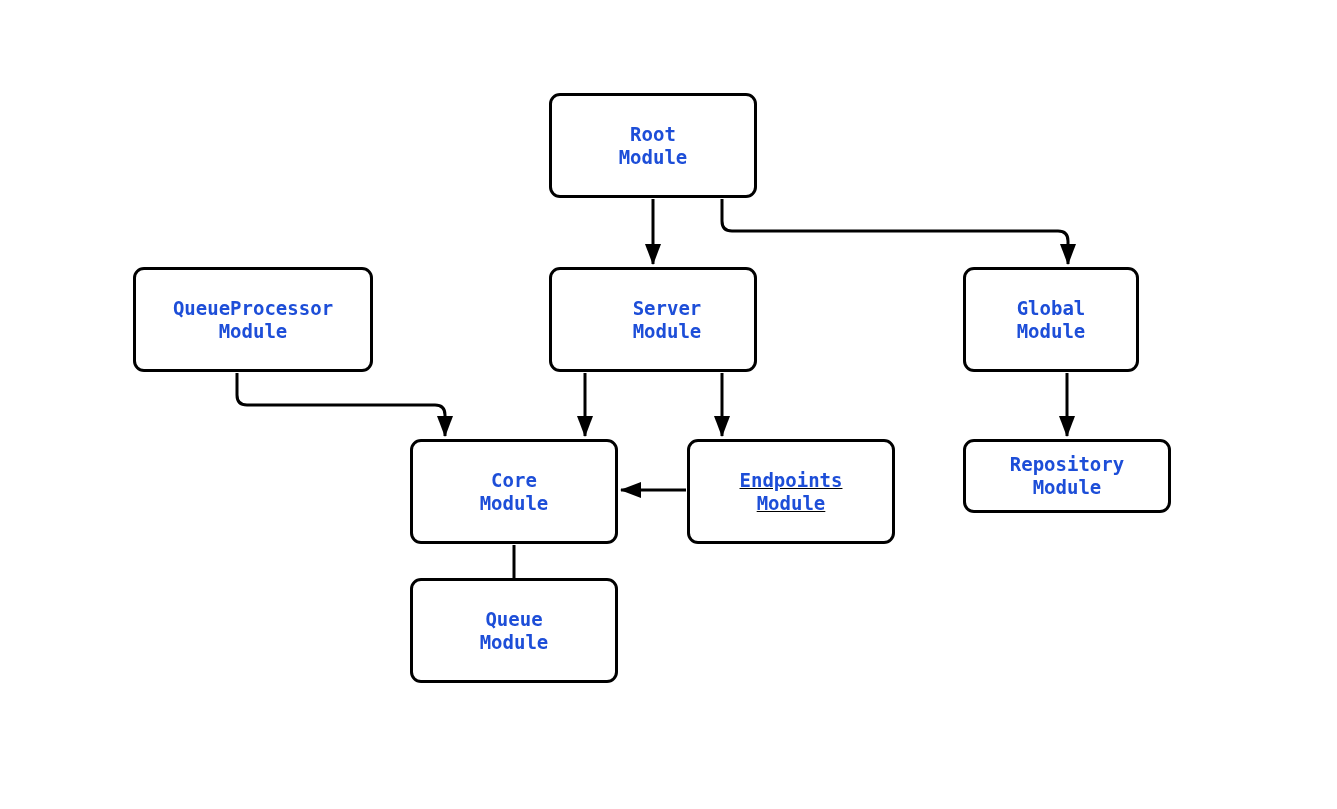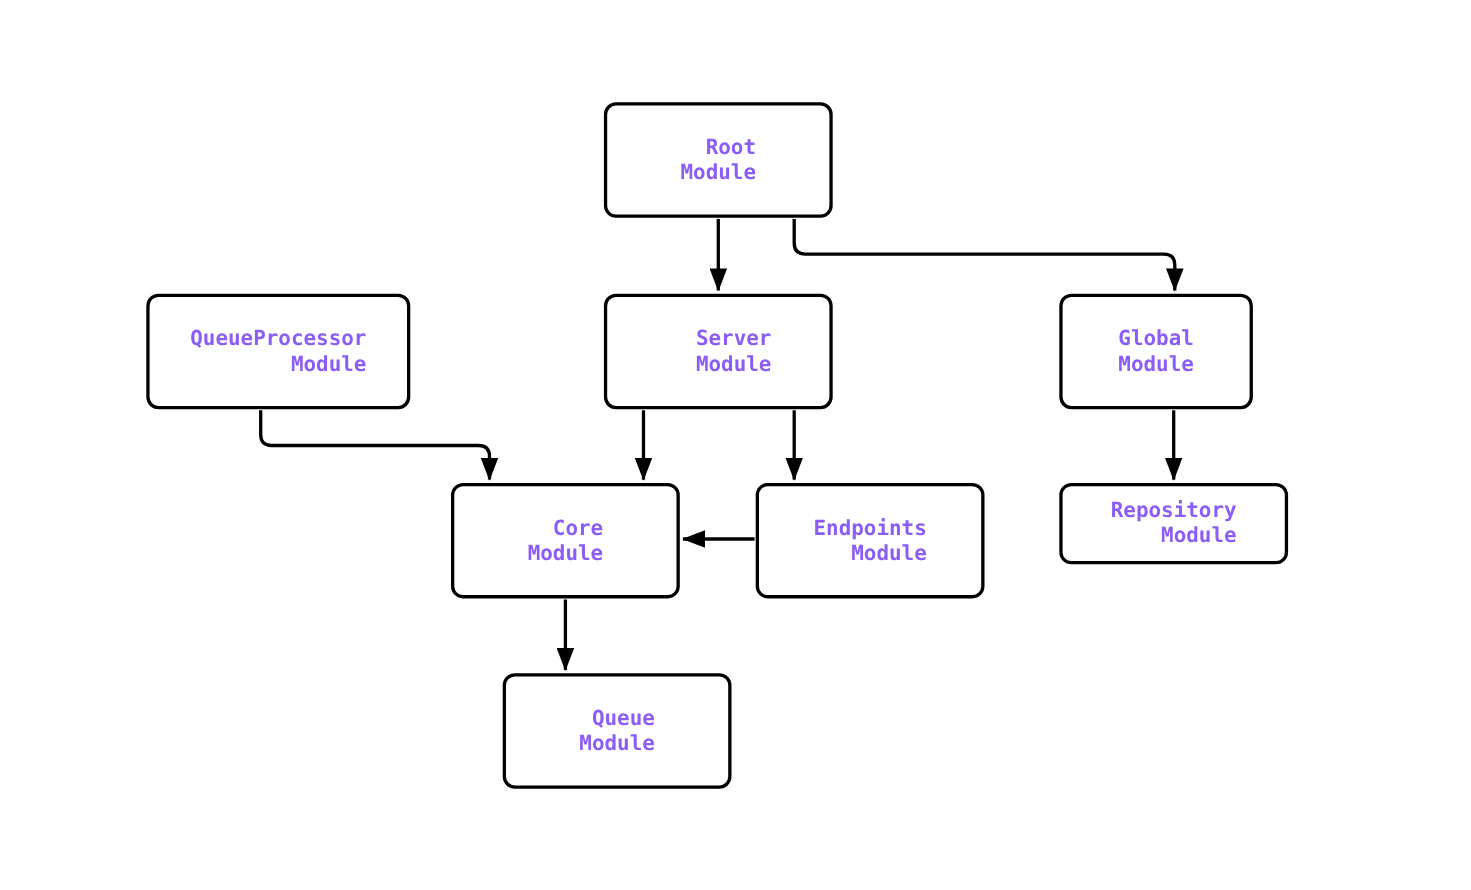--- a/index.html
+++ b/index.html
@@ -29,22 +29,22 @@
     border-radius: 11px;
     background: #ffffff;
     display: flex;
     align-items: center;
     justify-content: center;
   }
   .node-label {
     font-size: 19px;
     line-height: 23px;
     font-weight: bold;
-    color: #8b5cf6;
-    text-align: right;
+    color: #1d4ed8;
+    text-align: center;
     white-space: pre-line;
   }
   .edge-path {
     fill: none;
     stroke: #000000;
     stroke-width: 3;
   }
 </style>
 </head>
 <body>
@@ -87,28 +87,28 @@
   <div class="node" style="left:963px; top:267px; width:176px; height:105px;">
     <div class="node-label">Global
 Module</div>
   </div>
 
   <div class="node" style="left:410px; top:439px; width:208px; height:105px;">
     <div class="node-label">Core
 Module</div>
   </div>
 
-  <div class="node" style="left:687px; top:439px; width:208px; height:105px;">
+  <div class="node" style="left:687px; top:439px; width:208px; height:105px;text-decoration:underline;">
     <div class="node-label">Endpoints
 Module</div>
   </div>
 
   <div class="node" style="left:963px; top:439px; width:208px; height:74px;">
     <div class="node-label">Repository
 Module</div>
   </div>
 
-  <div class="node" style="left:410px; top:612px; width:208px; height:105px;margin-left:47px;">
+  <div class="node" style="left:410px; top:578px; width:208px; height:105px;">
     <div class="node-label">Queue
 Module</div>
   </div>
 
 </div>
 
 </body></html>

